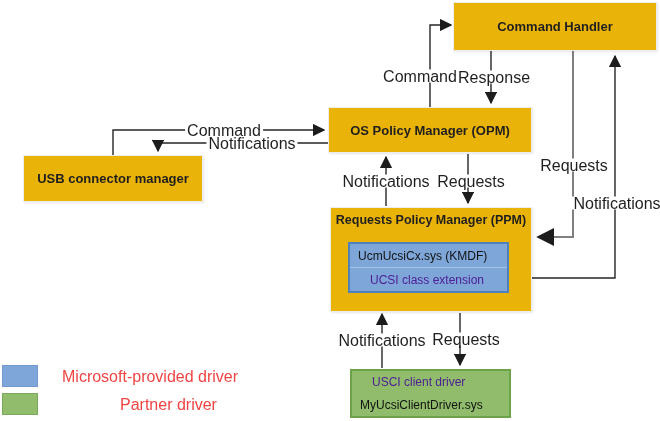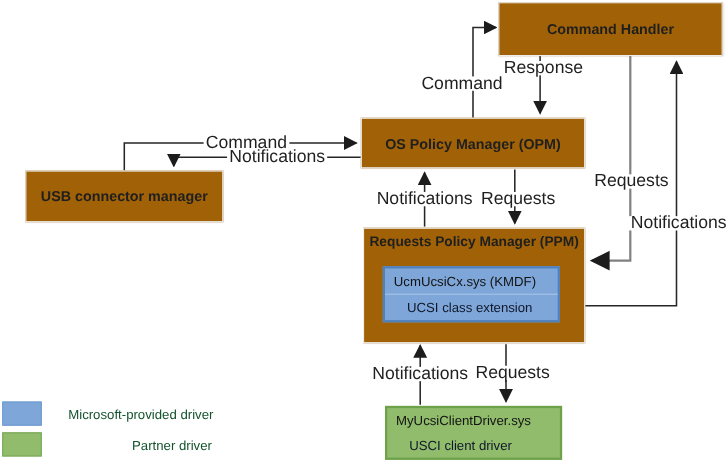--- a/index.html
+++ b/index.html
@@ -2,47 +2,47 @@
 <html><head>
 <meta charset="utf-8">
 <style>
   html,body { margin:0; padding:0; background:#fff; }
   .canvas {
     position:relative; width:660px; height:421px; background:#ffffff;
     font-family:"Liberation Sans", sans-serif; overflow:hidden;
   }
   svg.wires { position:absolute; left:0; top:0; width:660px; height:421px; }
   .gbox {
-    position:absolute; background:#a16207; border:1px solid #ededed;
+    position:absolute; background:#eab308; border:1px solid #ededed;
     box-shadow:1px 1px 2px rgba(0,0,0,0.10);
     display:flex; align-items:center; justify-content:center;
     font-weight:bold; font-size:13px; color:#1f1f1f; box-sizing:border-box;
   }
   .gbox.top-title { align-items:flex-start; padding-top:5px; }
   .duo {
     position:absolute; box-sizing:border-box; font-size:12px;
     display:flex; flex-direction:column;
   }
   .duo .row { flex:1; display:flex; align-items:center; padding-left:8px; white-space:nowrap; }
   .duo .r1 { color:#121212; }
-  .duo .r2 { color:#0f172a;padding-left:20px; }
+  .duo .r2 { color:#4c1d95;padding-left:20px; }
   .blue  { background:#7ea6d8; border:2px solid #4f81bd; }
   .blue .r1 { border-bottom:1px solid #a5c3e6; }
   .green { background:#90bc6c; border:2px solid #6da24b; }
   .lbl {
     position:absolute; transform:translate(-50%,-50%);
     background:#ffffff; font-size:16px; color:#1f1f1f;
     padding:0 2px; white-space:nowrap; line-height:13px;
   }
   .swatch { position:absolute; width:36px; height:22px; box-sizing:border-box; }
   .sw-blue  { border:1px solid #6f9bd1; }
   .sw-green { border:1px solid #79a95b; }
   .legend-label {
     position:absolute; transform:translateY(-50%);
-    font-size:12px; color:#14532d; white-space:nowrap;
+    font-size:16px; color:#ef4444; white-space:nowrap;
   }
 </style>
 </head>
 <body>
 
 <div class="canvas">
 
   <svg class="wires" viewBox="0 0 660 421">
     <defs>
       <marker id="arrow" viewBox="0 0 10 10" refX="9" refY="5" markerWidth="9" markerHeight="9" orient="auto-start-reverse">
@@ -86,26 +86,26 @@
   <div class="gbox top-title" style="left:330px; top:207px; width:202px; height:105px; font-size:12.5px;">
     <span>Requests Policy Manager (PPM)</span>
   </div>
 
   <div class="duo blue" style="left:348px; top:242px; width:161px; height:51px;">
     <div class="row r1">UcmUcsiCx.sys (KMDF)</div>
     <div class="row r2">UCSI class extension</div>
   </div>
 
   <div class="duo green" style="left:350px; top:369px; width:161px; height:49px;">
+    <div class="row r2">USCI client driver</div>
     <div class="row r1">MyUcsiClientDriver.sys</div>
-    <div class="row r2">USCI client driver</div>
   </div>
 
   <div class="lbl" style="left:420px; top:76px;">Command</div>
-  <div class="lbl" style="left:494px; top:62px;">Response</div>
+  <div class="lbl" style="left:494px; top:77px;">Response</div>
   <div class="lbl" style="left:224px; top:130px;">Command</div>
   <div class="lbl" style="left:252px; top:143px;">Notifications</div>
   <div class="lbl" style="left:386px; top:181px;">Notifications</div>
   <div class="lbl" style="left:471px; top:181px;">Requests</div>
   <div class="lbl" style="left:574px; top:165px;">Requests</div>
   <div class="lbl" style="left:617px; top:203px;">Notifications</div>
   <div class="lbl" style="left:382px; top:340px;">Notifications</div>
   <div class="lbl" style="left:466px; top:339px;">Requests</div>
 
   <div class="legend">

